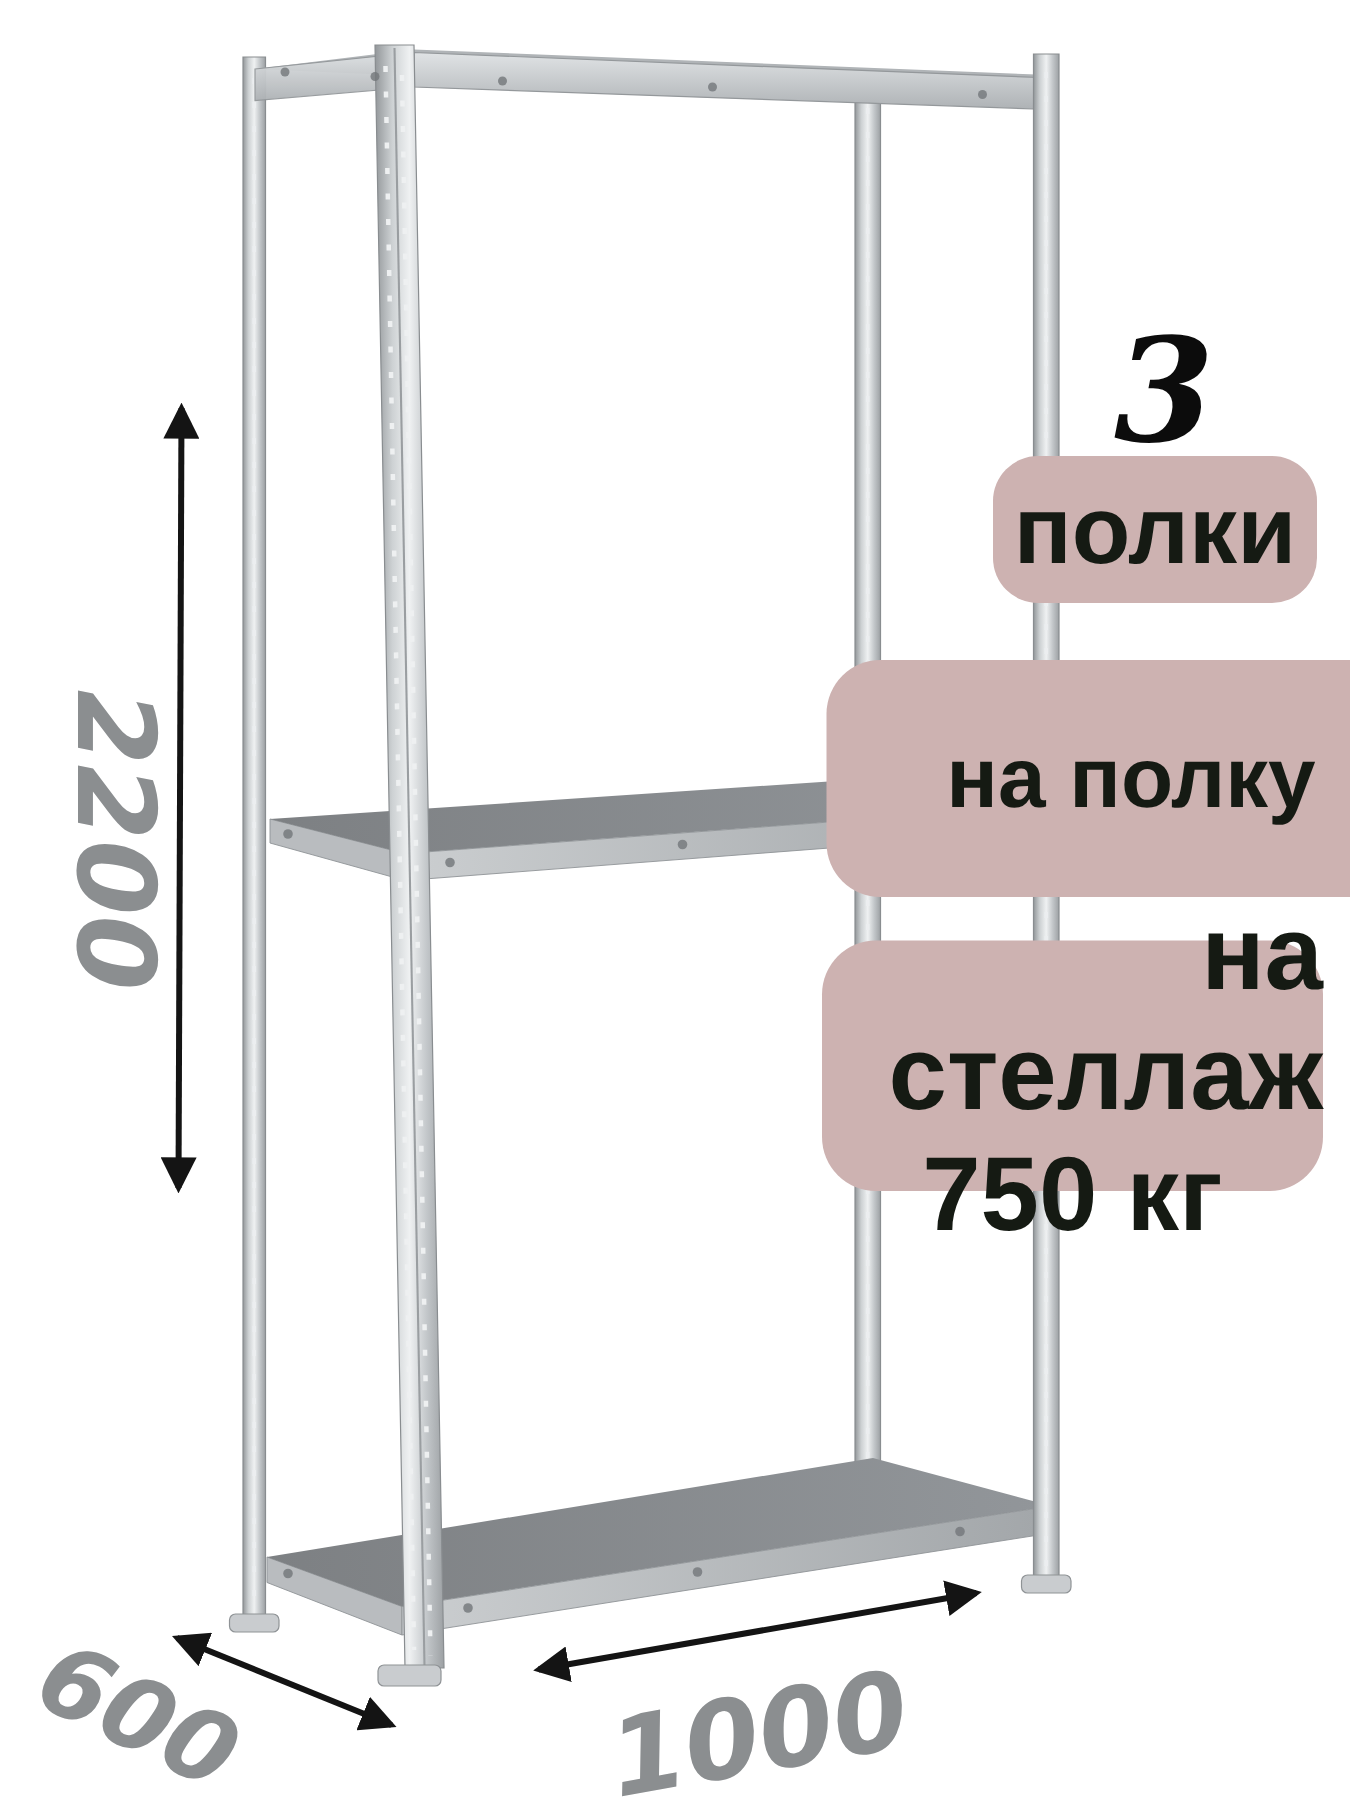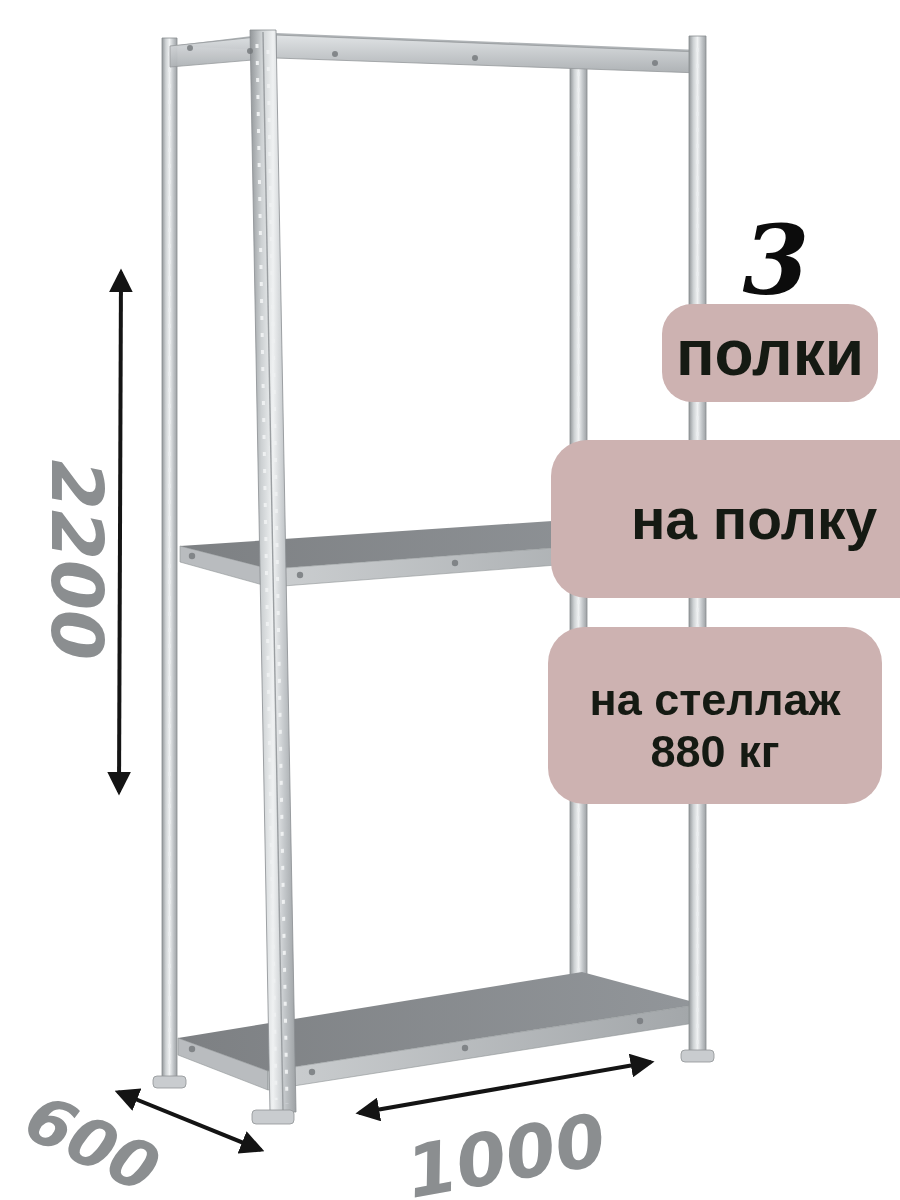--- a/index.html
+++ b/index.html
@@ -15,21 +15,21 @@
   .holes{stroke:#eef0f1;stroke-width:3;stroke-dasharray:4 13;fill:none;}
   .holes-thin{stroke:#eceef0;stroke-width:2.4;stroke-dasharray:4 12;fill:none;}
   .dim-line{stroke:#141414;stroke-width:4;fill:none;}
   .badge{
     position:absolute;background:#cdb2b1;color:#151a13;
     font-weight:bold;display:flex;flex-direction:column;
     align-items:center;justify-content:center;text-align:right;
   }
   .badge-count{left:662px;top:304px;width:216px;height:98px;border-radius:30px;font-size:64px;}
   .badge-shelf{left:551px;top:440px;width:386px;height:156px;border-radius:36px;font-size:57px;line-height:1.15;padding-top:2px;padding-left:10px;}
-  .badge-rack{left:548px;top:627px;width:334px;height:157px;border-radius:36px;font-size:45px;line-height:1.15;padding-top:20px;}
+  .badge-rack{left:548px;top:627px;width:334px;height:157px;border-radius:36px;font-size:70px;line-height:1.15;padding-top:10px;}
   .count-number{
     position:absolute;left:711px;top:213px;width:130px;text-align:center;
     font-family:"DejaVu Serif",serif;font-style:italic;font-weight:bold;
     font-size:96px;line-height:1;color:#0c0c0c;
   }
 </style>
 </head>
 <body>
 
 <div class="stage">
@@ -136,16 +136,16 @@
   <div class="badge badge-count">
     <span>полки</span>
   </div>
 
   <div class="badge badge-shelf">
     <div>на полку</div>
   </div>
 
   <div class="badge badge-rack">
     <div>на стеллаж</div>
-    <div>880 кг</div>
+    <div>750 кг</div>
   </div>
 
 </div>
 
 </body></html>

